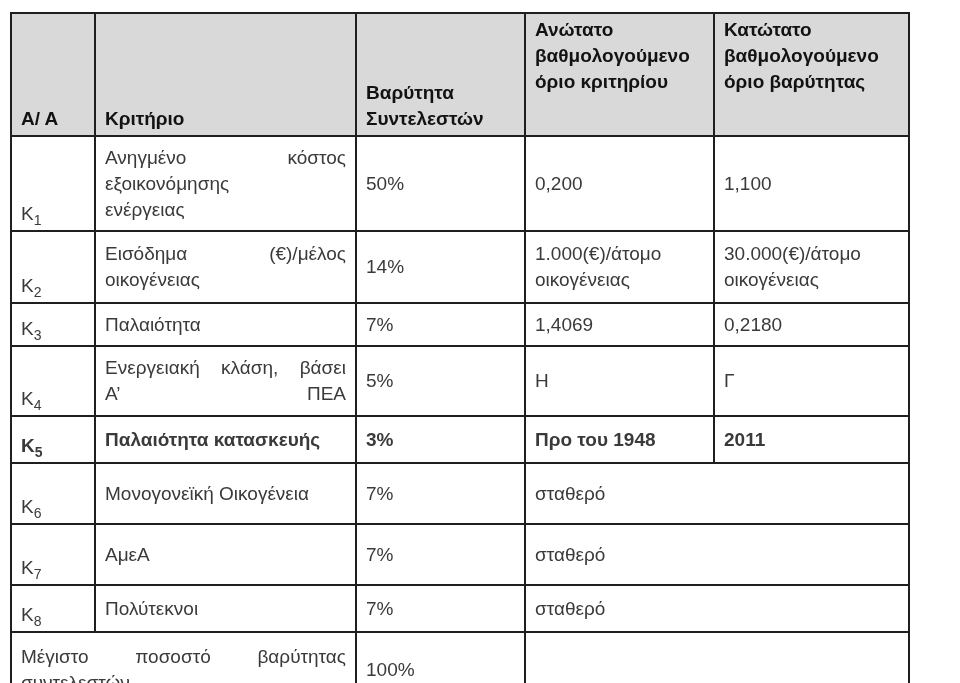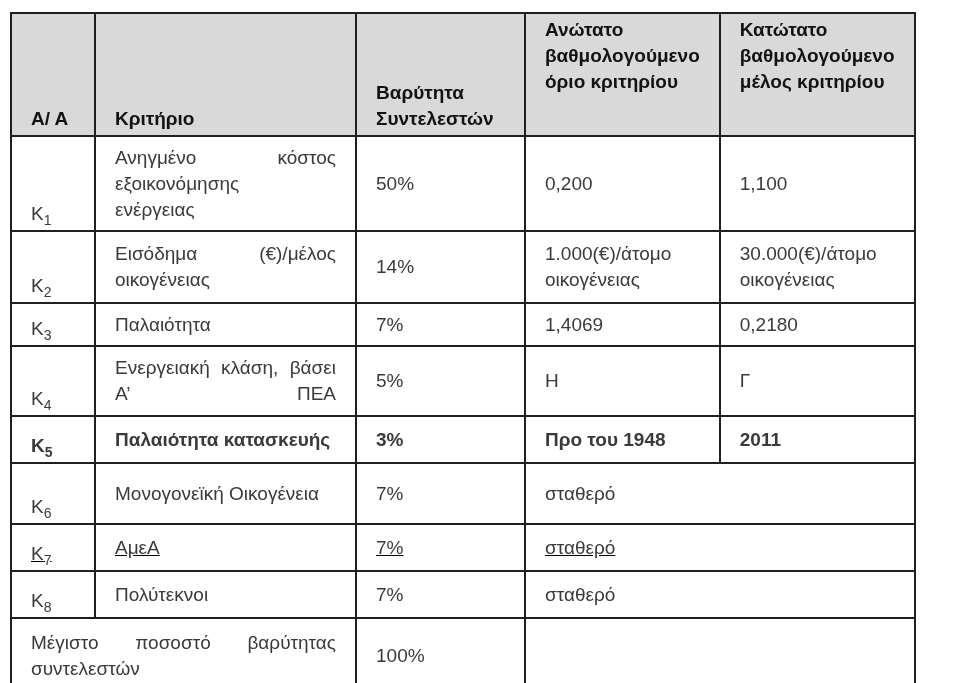--- a/index.html
+++ b/index.html
@@ -15,21 +15,21 @@
     left: 10px;
     top: 12px;
   }
   table.criteria {
     border-collapse: collapse;
     table-layout: fixed;
   }
   table.criteria th,
   table.criteria td {
     border: 2px solid #1f1f1f;
-    padding: 3px 19px;
+    padding: 3px 9px;
     font-size: 19px;
     line-height: 26px;
     color: #3a3a3a;
     text-align: left;
     overflow: hidden;
     box-sizing: border-box;
   }
   table.criteria th {
     background: #d9d9d9;
     color: #121212;
@@ -42,21 +42,21 @@
   col.c-upper { width: 189px; }
   col.c-lower { width: 195px; }
   
   tr.r-head { height: 123px; }
   tr.r-k1   { height: 95px; }
   tr.r-k2   { height: 72px; }
   tr.r-k3   { height: 43px; margin-left: 8px; }
   tr.r-k4   { height: 70px; }
   tr.r-k5   { height: 47px; font-weight: bold; }
   tr.r-k6   { height: 61px; }
-  tr.r-k7   { height: 47px; text-decoration: underline; }
+  tr.r-k7   { height: 61px; }
   tr.r-k8   { height: 47px; }
   tr.r-foot { height: 76px; }
   
   .va-b { vertical-align: bottom; padding-bottom: 7px; }
   .va-t { vertical-align: top; padding-top: 7px; }
   .va-m { vertical-align: middle; }
   
   .pre  { white-space: pre-line; }
   
   .just {
@@ -93,21 +93,21 @@
       <tr class="r-head">
         <th class="va-b">Α/ Α</th>
         <th class="va-b">Κριτήριο</th>
         <th class="va-b pre">Βαρύτητα
 Συντελεστών</th>
         <th class="va-t pre">Ανώτατο
 βαθμολογούμενο
 όριο κριτηρίου</th>
         <th class="va-t pre">Κατώτατο
 βαθμολογούμενο
-μέλος κριτηρίου</th>
+όριο βαρύτητας</th>
       </tr>
     </thead>
     <tbody>
 
       <tr class="r-k1">
         <td class="kcell va-b"><span>Κ</span><sub>1</sub></td>
         <td class="just va-m">Ανηγμένο κόστος
 εξοικονόμησης
 ενέργειας</td>
         <td class="va-m">50%</td>

